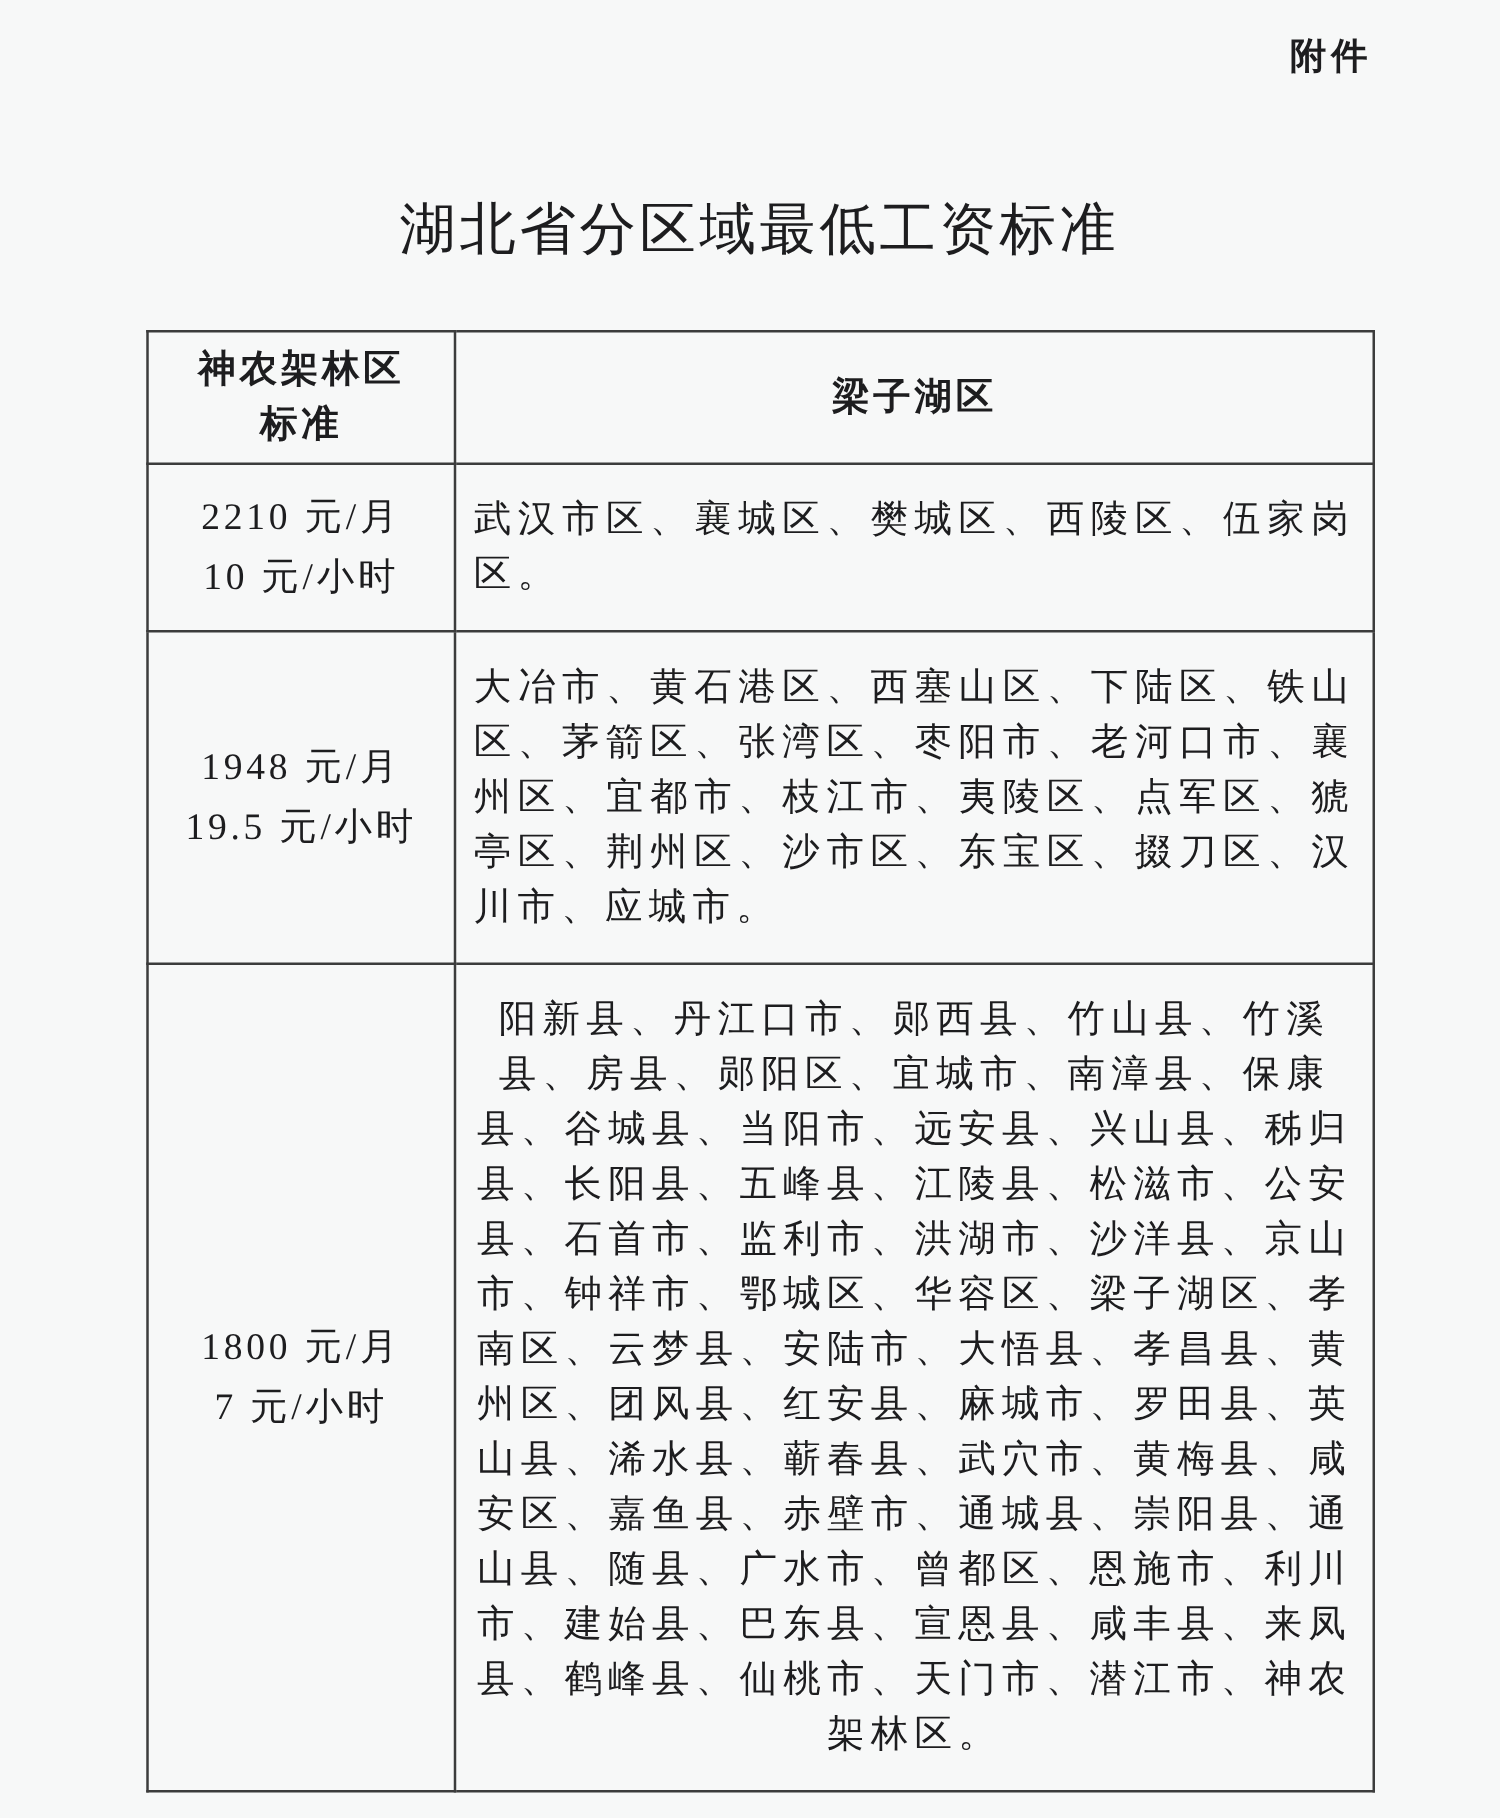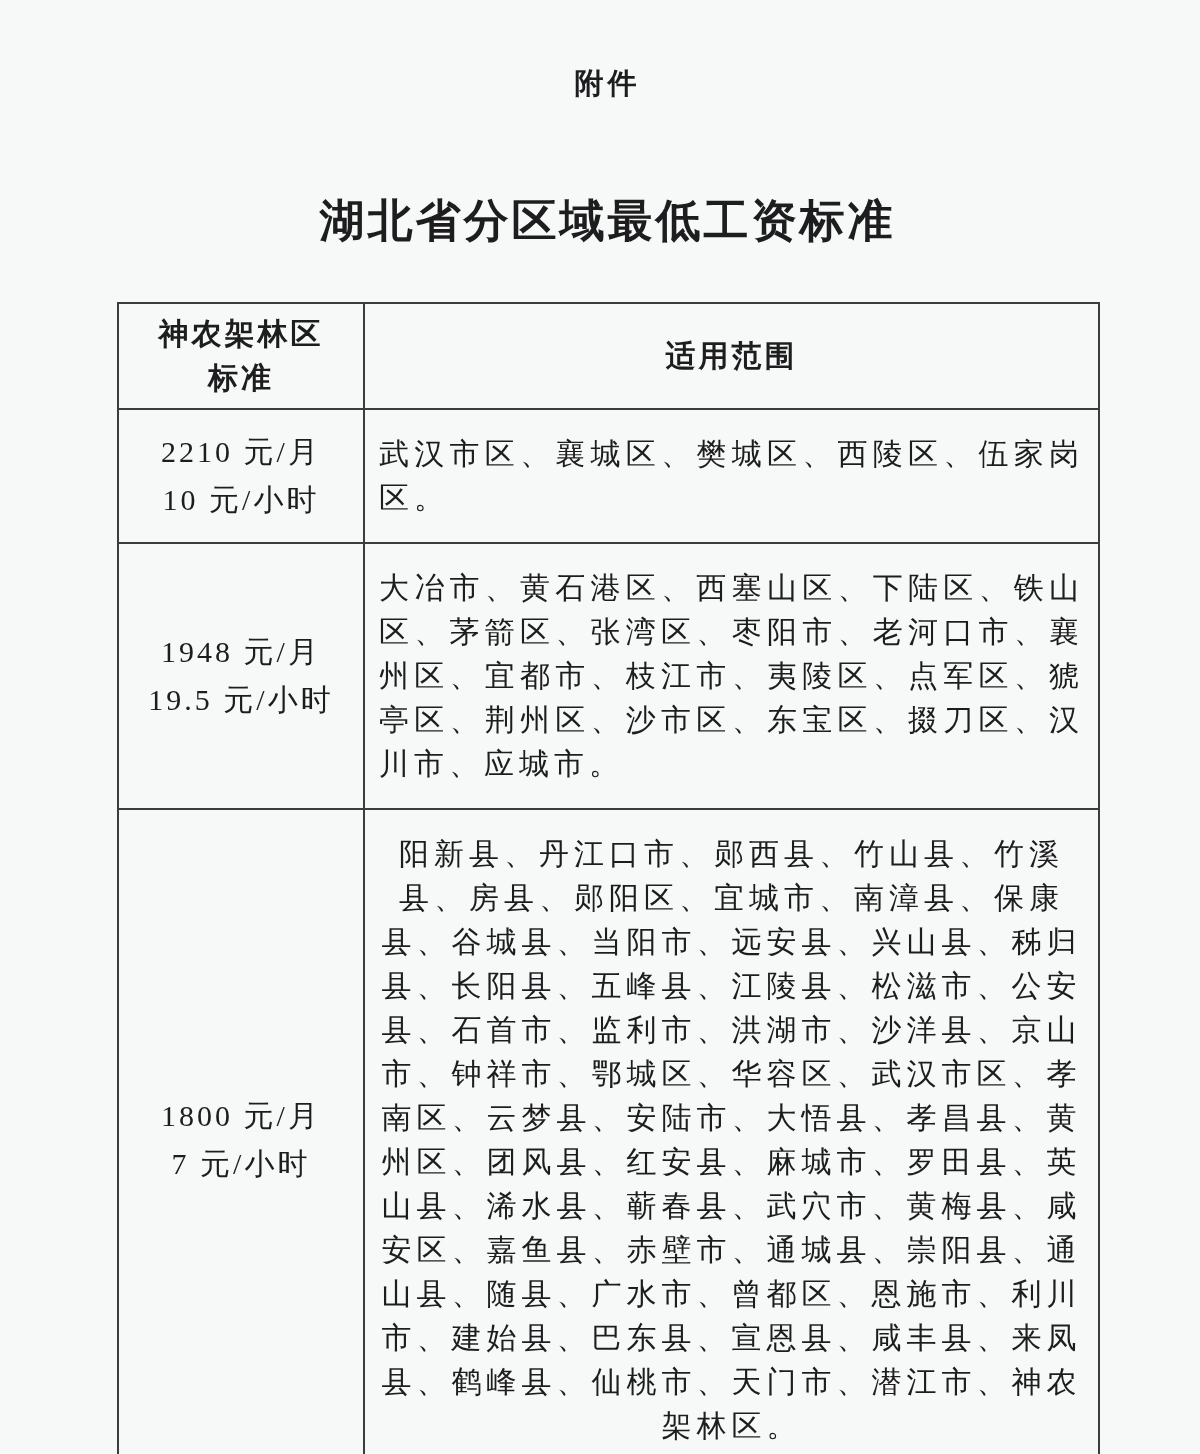--- a/index.html
+++ b/index.html
@@ -12,34 +12,34 @@
     width: 1200px;
     height: 1454px;
     overflow: hidden;
     font-family: "Liberation Serif", "DejaVu Serif", serif;
   }
   .doc {
     width: 981px;
     margin-left: 117px;
   }
   .attachment-label {
-    padding-top: 66px;
+    padding-top: 28px;
     font-family: "Liberation Sans", "DejaVu Sans", sans-serif;
     font-weight: bold;
     font-size: 29px;
     letter-spacing: 4px;
     line-height: 1.2;
-    text-align: center;
+    text-align: right;
   }
   .doc-title {
     margin: 0;
     margin-top: 96px;
     text-align: center;
     font-family: "Liberation Serif", "DejaVu Serif", serif;
-    font-weight: bold;
+    font-weight: normal;
     font-size: 45px;
     letter-spacing: 3px;
     line-height: 1.1;
   }
   table.wage-table {
     margin-top: 56px;
     border-collapse: collapse;
     table-layout: fixed;
     width: 981px;
   }
@@ -93,21 +93,21 @@
 
   <table class="wage-table">
     <colgroup>
       <col class="c-standard">
       <col class="c-scope">
     </colgroup>
     <thead>
       <tr>
         <th class="h-standard">神农架林区
 标准</th>
-        <th class="h-scope">适用范围</th>
+        <th class="h-scope">梁子湖区</th>
       </tr>
     </thead>
     <tbody>
       <tr class="row-1">
         <td class="std-cell">
           <div>2210 元/月</div>
           <div>10 元/小时</div>
         </td>
         <td class="scope-cell">武汉市区、襄城区、樊城区、西陵区、伍家岗区。</td>
       </tr>
@@ -116,18 +116,18 @@
           <div>1948 元/月</div>
           <div>19.5 元/小时</div>
         </td>
         <td class="scope-cell">大冶市、黄石港区、西塞山区、下陆区、铁山区、茅箭区、张湾区、枣阳市、老河口市、襄州区、宜都市、枝江市、夷陵区、点军区、猇亭区、荆州区、沙市区、东宝区、掇刀区、汉川市、应城市。</td>
       </tr>
       <tr class="row-3">
         <td class="std-cell">
           <div>1800 元/月</div>
           <div>7 元/小时</div>
         </td>
-        <td class="scope-cell">阳新县、丹江口市、郧西县、竹山县、竹溪县、房县、郧阳区、宜城市、南漳县、保康县、谷城县、当阳市、远安县、兴山县、秭归县、长阳县、五峰县、江陵县、松滋市、公安县、石首市、监利市、洪湖市、沙洋县、京山市、钟祥市、鄂城区、华容区、武汉市区、孝南区、云梦县、安陆市、大悟县、孝昌县、黄州区、团风县、红安县、麻城市、罗田县、英山县、浠水县、蕲春县、武穴市、黄梅县、咸安区、嘉鱼县、赤壁市、通城县、崇阳县、通山县、随县、广水市、曾都区、恩施市、利川市、建始县、巴东县、宣恩县、咸丰县、来凤县、鹤峰县、仙桃市、天门市、潜江市、神农架林区。</td>
+        <td class="scope-cell">阳新县、丹江口市、郧西县、竹山县、竹溪县、房县、郧阳区、宜城市、南漳县、保康县、谷城县、当阳市、远安县、兴山县、秭归县、长阳县、五峰县、江陵县、松滋市、公安县、石首市、监利市、洪湖市、沙洋县、京山市、钟祥市、鄂城区、华容区、梁子湖区、孝南区、云梦县、安陆市、大悟县、孝昌县、黄州区、团风县、红安县、麻城市、罗田县、英山县、浠水县、蕲春县、武穴市、黄梅县、咸安区、嘉鱼县、赤壁市、通城县、崇阳县、通山县、随县、广水市、曾都区、恩施市、利川市、建始县、巴东县、宣恩县、咸丰县、来凤县、鹤峰县、仙桃市、天门市、潜江市、神农架林区。</td>
       </tr>
     </tbody>
   </table>
 
 </div>
 
 </body></html>

